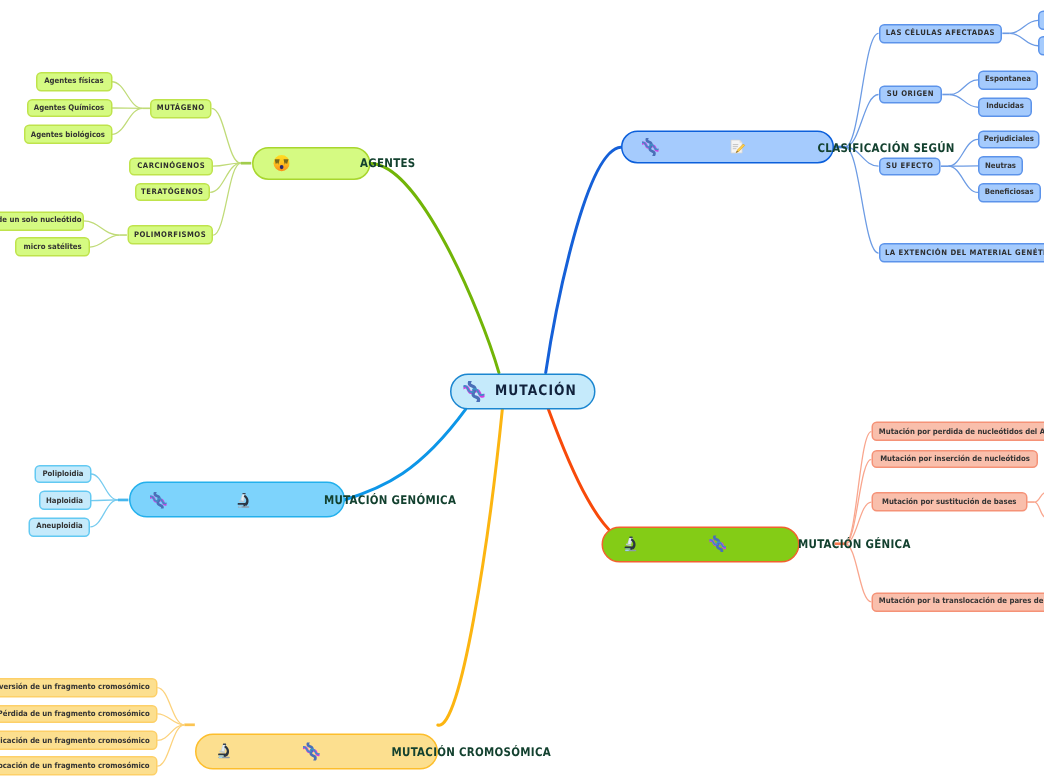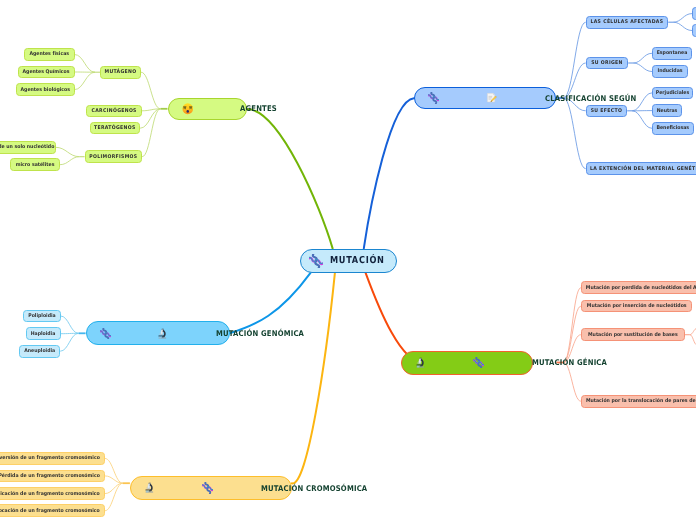--- a/index.html
+++ b/index.html
@@ -290,21 +290,21 @@
     </div>
 
 <div class="node leaf" style="left:580.9px;top:328.3px;width:103.9px;height:12.7px;background:#F9BFAC;border-color:#F59277;">
       <span class="lbl">Mutación por sustitución de bases</span>
     </div>
 
 <div class="node leaf" style="left:580.9px;top:394.9px;width:136.4px;height:12.7px;background:#F9BFAC;border-color:#F59277;">
       <span class="lbl">Mutación por la translocación de pares de bases</span>
     </div>
 
-<div class="node branch" style="left:129.9px;top:476px;width:162.0px;height:24.0px;background:#FCDF8F;border-color:#FDBE2C;">
+<div class="node branch" style="left:129.9px;top:489px;width:162.0px;height:24.0px;background:#FCDF8F;border-color:#FDBE2C;">
       <span class="ico">
         <svg class="ic" viewBox="0 0 16 16" width="11.5" height="11.5">
           <rect x="6.4" y="1.0" width="3.0" height="1.3" rx=".3" fill="#3A4656"></rect>
           <path d="M6.1 2.3 H9.6 L8.0 8.6 L4.5 7.7 Z" fill="#C5D2DC"></path>
           <path d="M6.5 2.3 H8.2 L7.2 8.2 L5.4 7.7 Z" fill="#E4ECF2"></path>
           <path d="M3.4 7.5 L8.3 8.8 L8.0 10.0 L3.1 8.7 Z" fill="#B9C6D2"></path>
           <path d="M8.6 2.6 C13.2 5.4 13.0 11.0 9.8 13.1 L8.2 11.2 C10.6 9.6 10.8 6.2 7.6 4.5 Z" fill="#2B3542"></path>
           <rect x="2.0" y="10.3" width="7.2" height="1.5" rx=".5" fill="#2B3542"></rect>
           <path d="M3.0 11.8 L9.0 11.8 L9.0 13.2 L3.0 13.2 Z" fill="none"></path>
           <rect x="7.0" y="11.4" width="2.2" height="2.2" rx=".4" fill="#2B3542"></rect>

